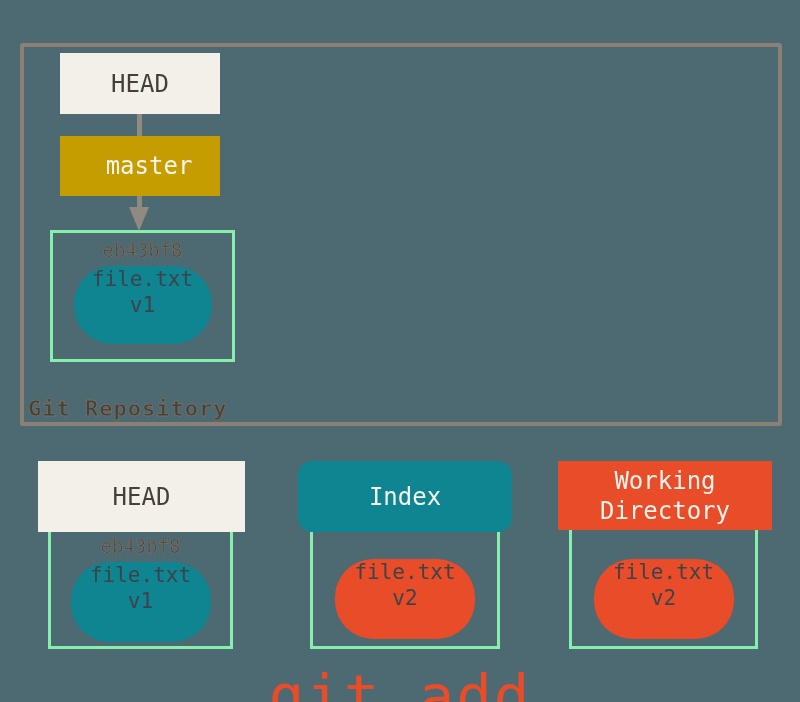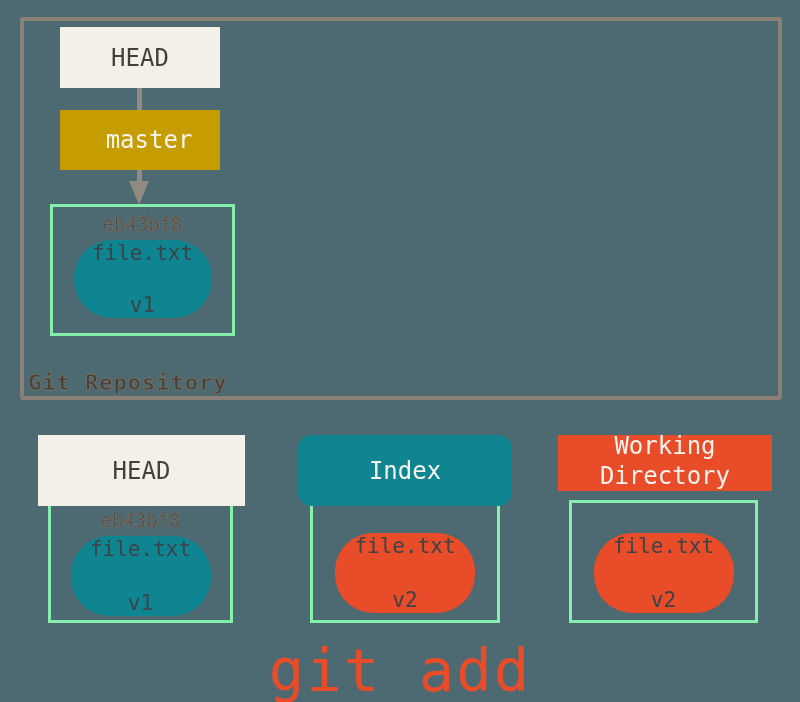--- a/index.html
+++ b/index.html
@@ -7,21 +7,21 @@
     padding: 0;
   }
   body {
     width: 800px;
     height: 702px;
     background: #4D6972;
     font-family: "DejaVu Sans Mono", "Liberation Mono", monospace;
     position: relative;
     overflow: hidden;
   }
-  .abs { position: absolute; }
+  .abs { position: absolute; margin-top: 26px; }
 
   
   .repo-box {
     left: 20px; top: 17px;
     width: 762px; height: 383px;
     box-sizing: border-box;
     border: 4px solid #8A8076;
     border-radius: 3px;
   }
   .repo-label {
@@ -80,21 +80,21 @@
     line-height: 24px;
   }
 
   
   .blob {
     width: 138px; height: 78px;
     border-radius: 38px;
     display: flex;
     flex-direction: column;
     align-items: center;
-    justify-content: space-between;
+    justify-content: flex-start;
     font-size: 21px;
     line-height: 26px;
     color: #3D4449;
     flex-shrink: 0;
   }
   .blob.teal { background: #0E8591; }
   .blob.red  { background: #E84C28; }
   .commit-box .blob { margin-top: 4px; }
 
   
@@ -104,21 +104,21 @@
     display: flex;
     align-items: center;
     justify-content: center;
     text-align: center;
     font-size: 24px;
     line-height: 30px;
     z-index: 3;
   }
   .area-header.cream { left: 38px;  width: 207px; background: #F2F0E8; color: #453F38; }
   .area-header.teal  { left: 298px; width: 214px; background: #0E8591; color: #F7F4EE; border-radius: 14px; }
-  .area-header.red   { left: 558px; width: 214px; height: 56px; background: #E84C28; color: #F7F4EE; padding: 0 30px; align-items: flex-end; }
+  .area-header.red   { left: 558px; width: 214px; height: 69px; background: #E84C28; color: #F7F4EE; padding: 0 30px; }
 
   .area-box { top: 500px; height: 123px; }
   .area-box.b1 { left: 48px;  width: 185px; padding-top: 5px; }
   .area-box.b2 { left: 310px; width: 190px; padding-top: 30px; }
   .area-box.b3 { left: 569px; width: 189px; padding-top: 30px; }
   .area-box.b1 .blob { margin-top: 4px; }
   .area-box .blob { width: 140px; height: 80px; }
 
   
   .command-label {

